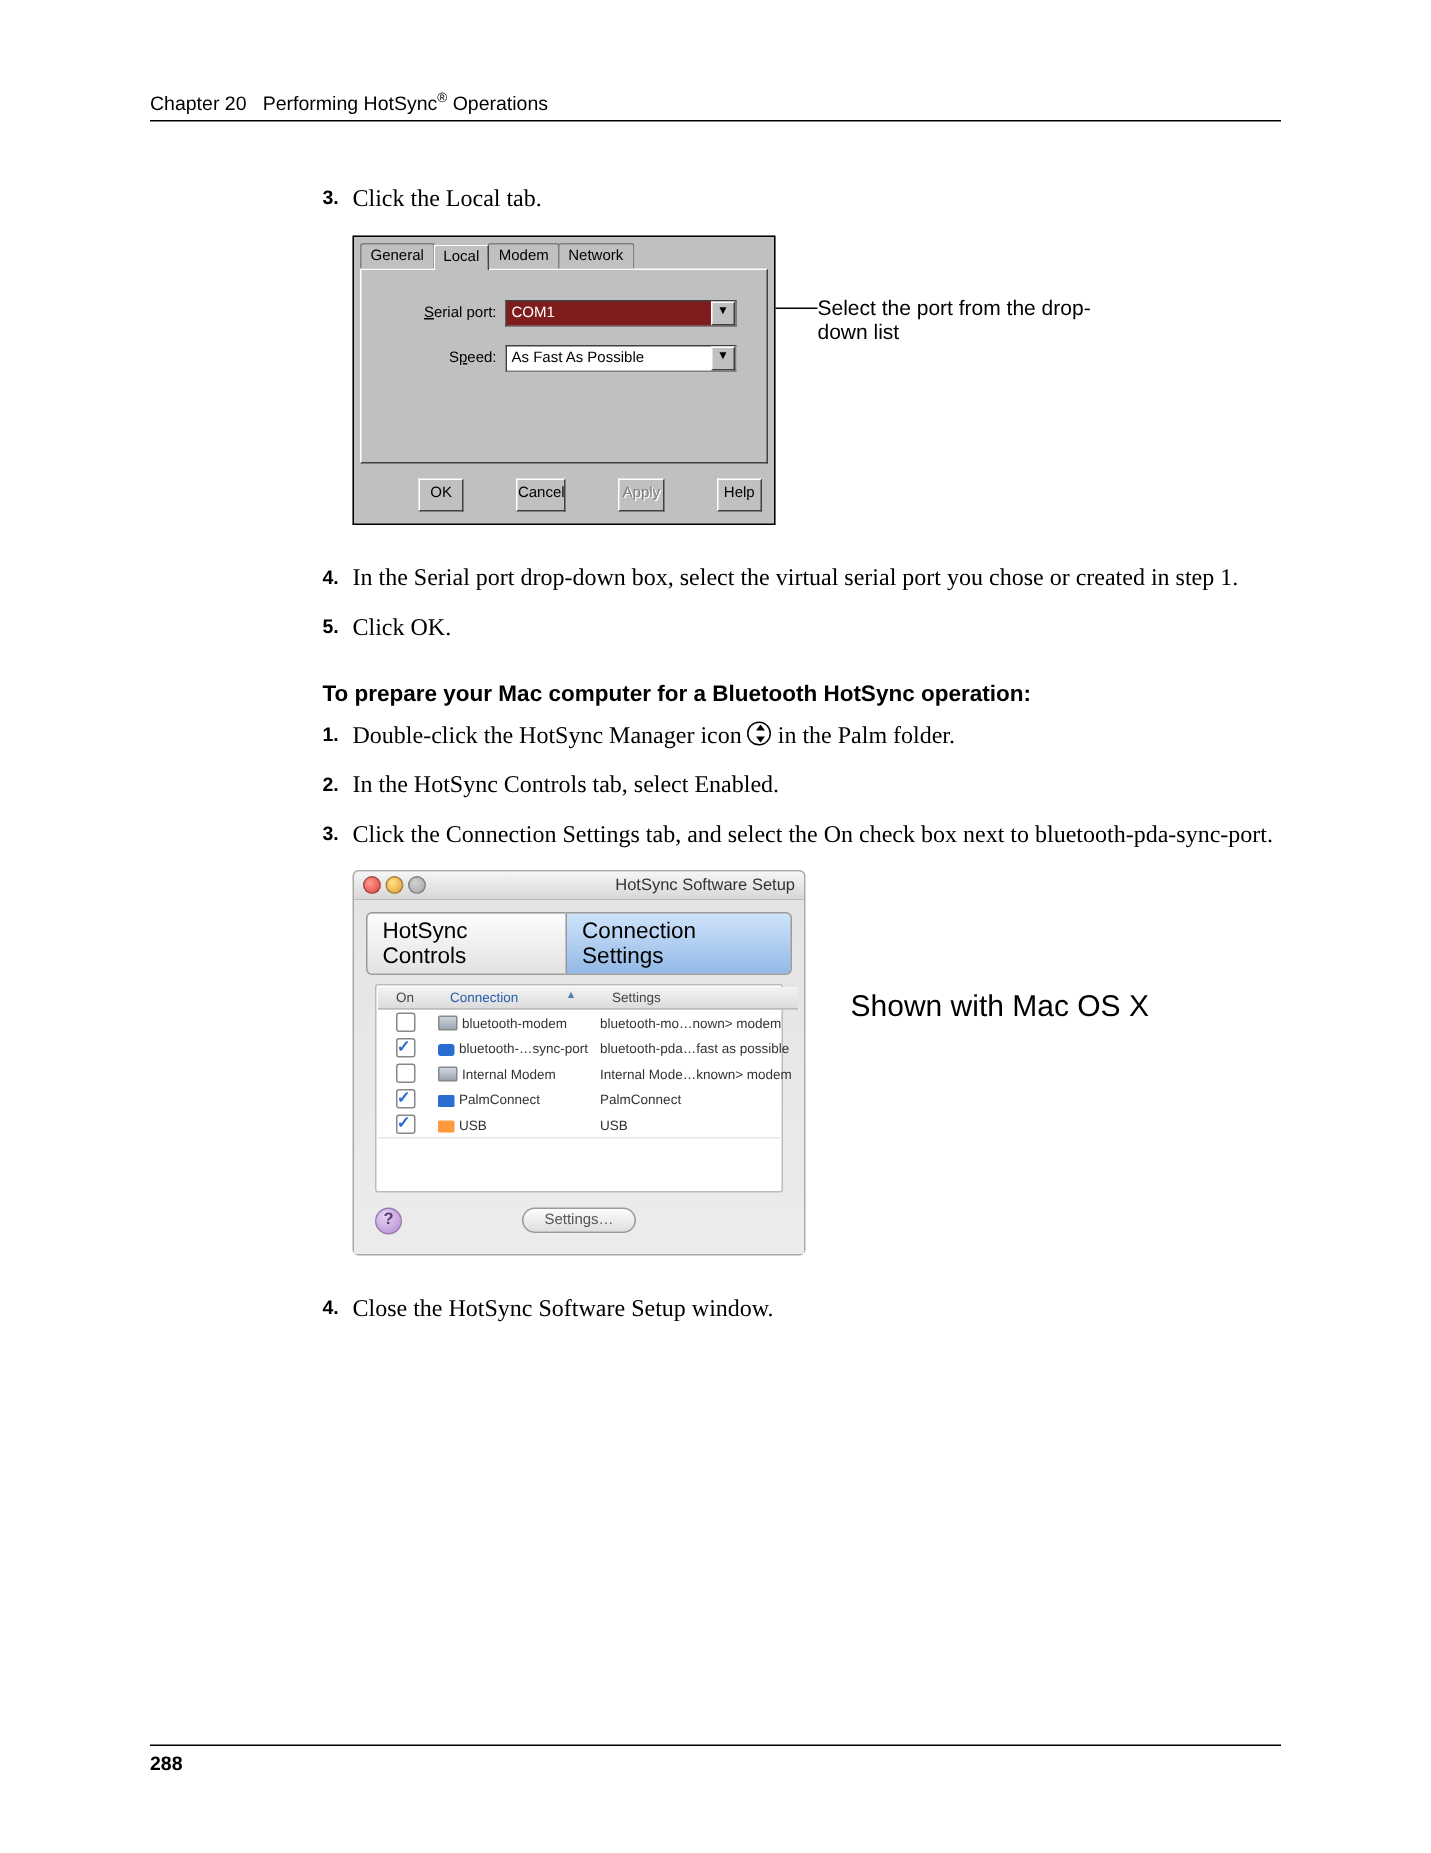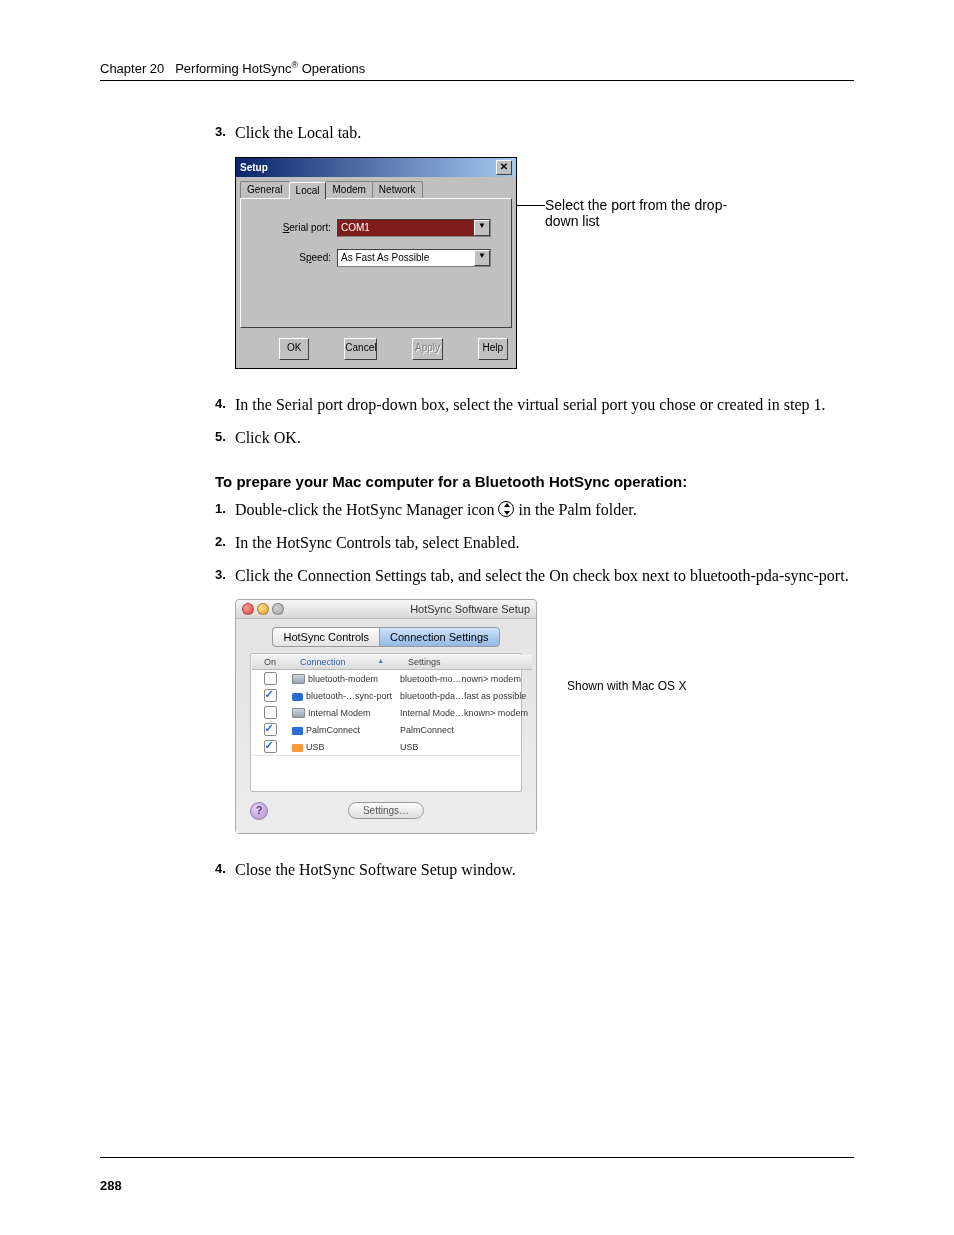--- a/index.html
+++ b/index.html
@@ -257,21 +257,21 @@
     background: linear-gradient(#e4e4e4,#ececec);
     padding: 8px 8px 10px 8px;
   }
   .mac-tabs {
     display: flex; justify-content: center; margin-bottom: 6px;
   }
   .mac-tab {
     padding: 3px 10px;
     border: 1px solid #9a9a9a;
     background: linear-gradient(#fdfdfd,#e2e2e2);
-    font-size: 11px;
+    font-size: 15px;
   }
   .mac-tab:first-child { border-top-left-radius: 4px; border-bottom-left-radius: 4px; border-right: none; }
   .mac-tab:last-child { border-top-right-radius: 4px; border-bottom-right-radius: 4px; }
   .mac-tab.active {
     background: linear-gradient(#cfe3fb,#93b9e6);
   }
   .mac-table-wrap {
     border: 1px solid #bbb;
     background: #fff;
     border-radius: 2px;
@@ -357,59 +357,55 @@
   .mac-btn {
     padding: 2px 14px;
     border: 1px solid #9a9a9a;
     border-radius: 10px;
     background: linear-gradient(#fdfdfd,#dedede);
     font-size: 10px;
     color: #555;
   }
   .mac-callout {
     font-family: Arial, Helvetica, sans-serif;
-    font-size: 12px;
+    font-size: 20px;
     margin-left: 30px;
     margin-top: 80px;
   }
 
   .page-number {
     font-family: Arial, Helvetica, sans-serif;
     font-weight: bold;
     font-size: 13px;
     position: absolute;
-    bottom: 42px;
+    bottom: 52px;
     left: 100px;
     border-top: 1px solid #000;
     width: 754px;
-    padding-top: 20px;
+    padding-top: 4px;
   }
 </style>
 </head>
 <body>
 
 <div class="page">
   <div class="chapter-head">
     <span>Chapter 20</span>&nbsp;&nbsp;
     <span>Performing HotSync</span><span class="sup">®</span><span> Operations</span>
   </div>
 
   <div class="content">
 
     <div class="step-row">
       <div class="step-num">3.</div>
       <div class="step-text">Click the Local tab.</div>
     </div>
 
     <div class="figure-row">
       <div class="win-dialog">
-        <div class="win-title">
-          <span>Setup</span>
-          <span class="win-close">✕</span>
-        </div>
         <div class="tab-area">
           <div class="tabs">
             <div class="tab">General</div>
             <div class="tab active">Local</div>
             <div class="tab">Modem</div>
             <div class="tab">Network</div>
           </div>
           <div class="tab-body">
             <div class="field-row">
               <div class="field-label"><u>S</u>erial port:</div>

